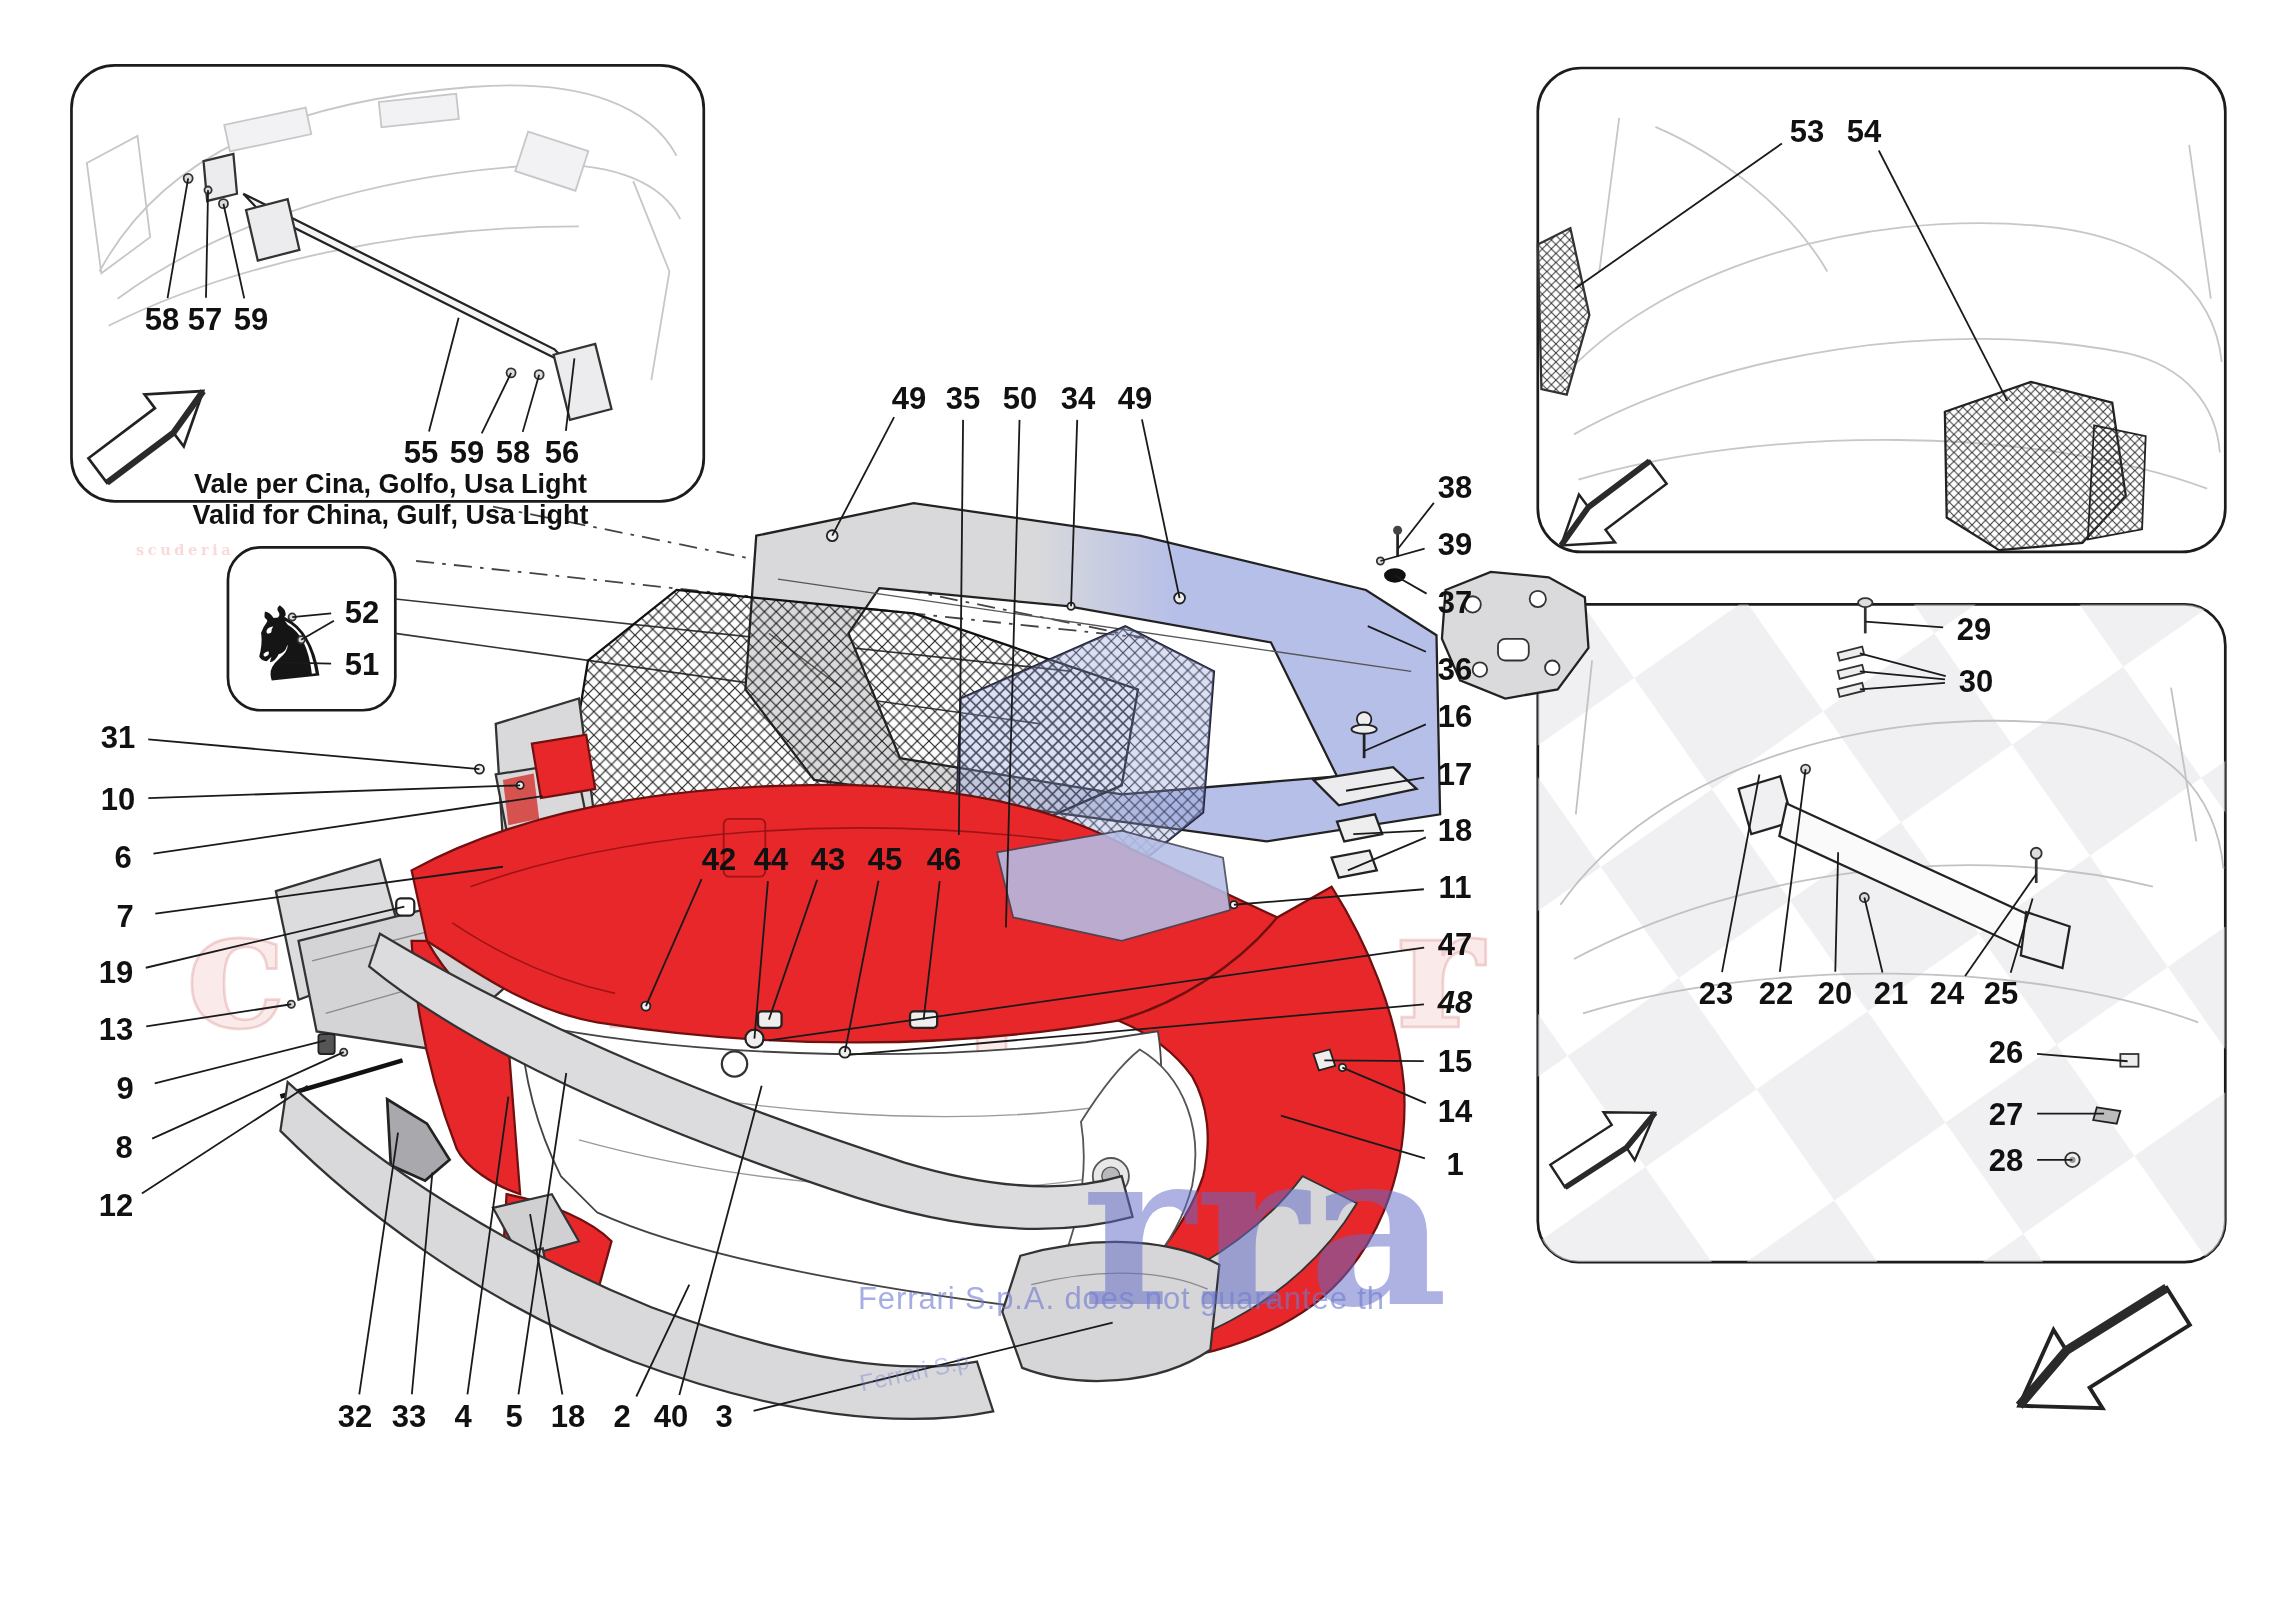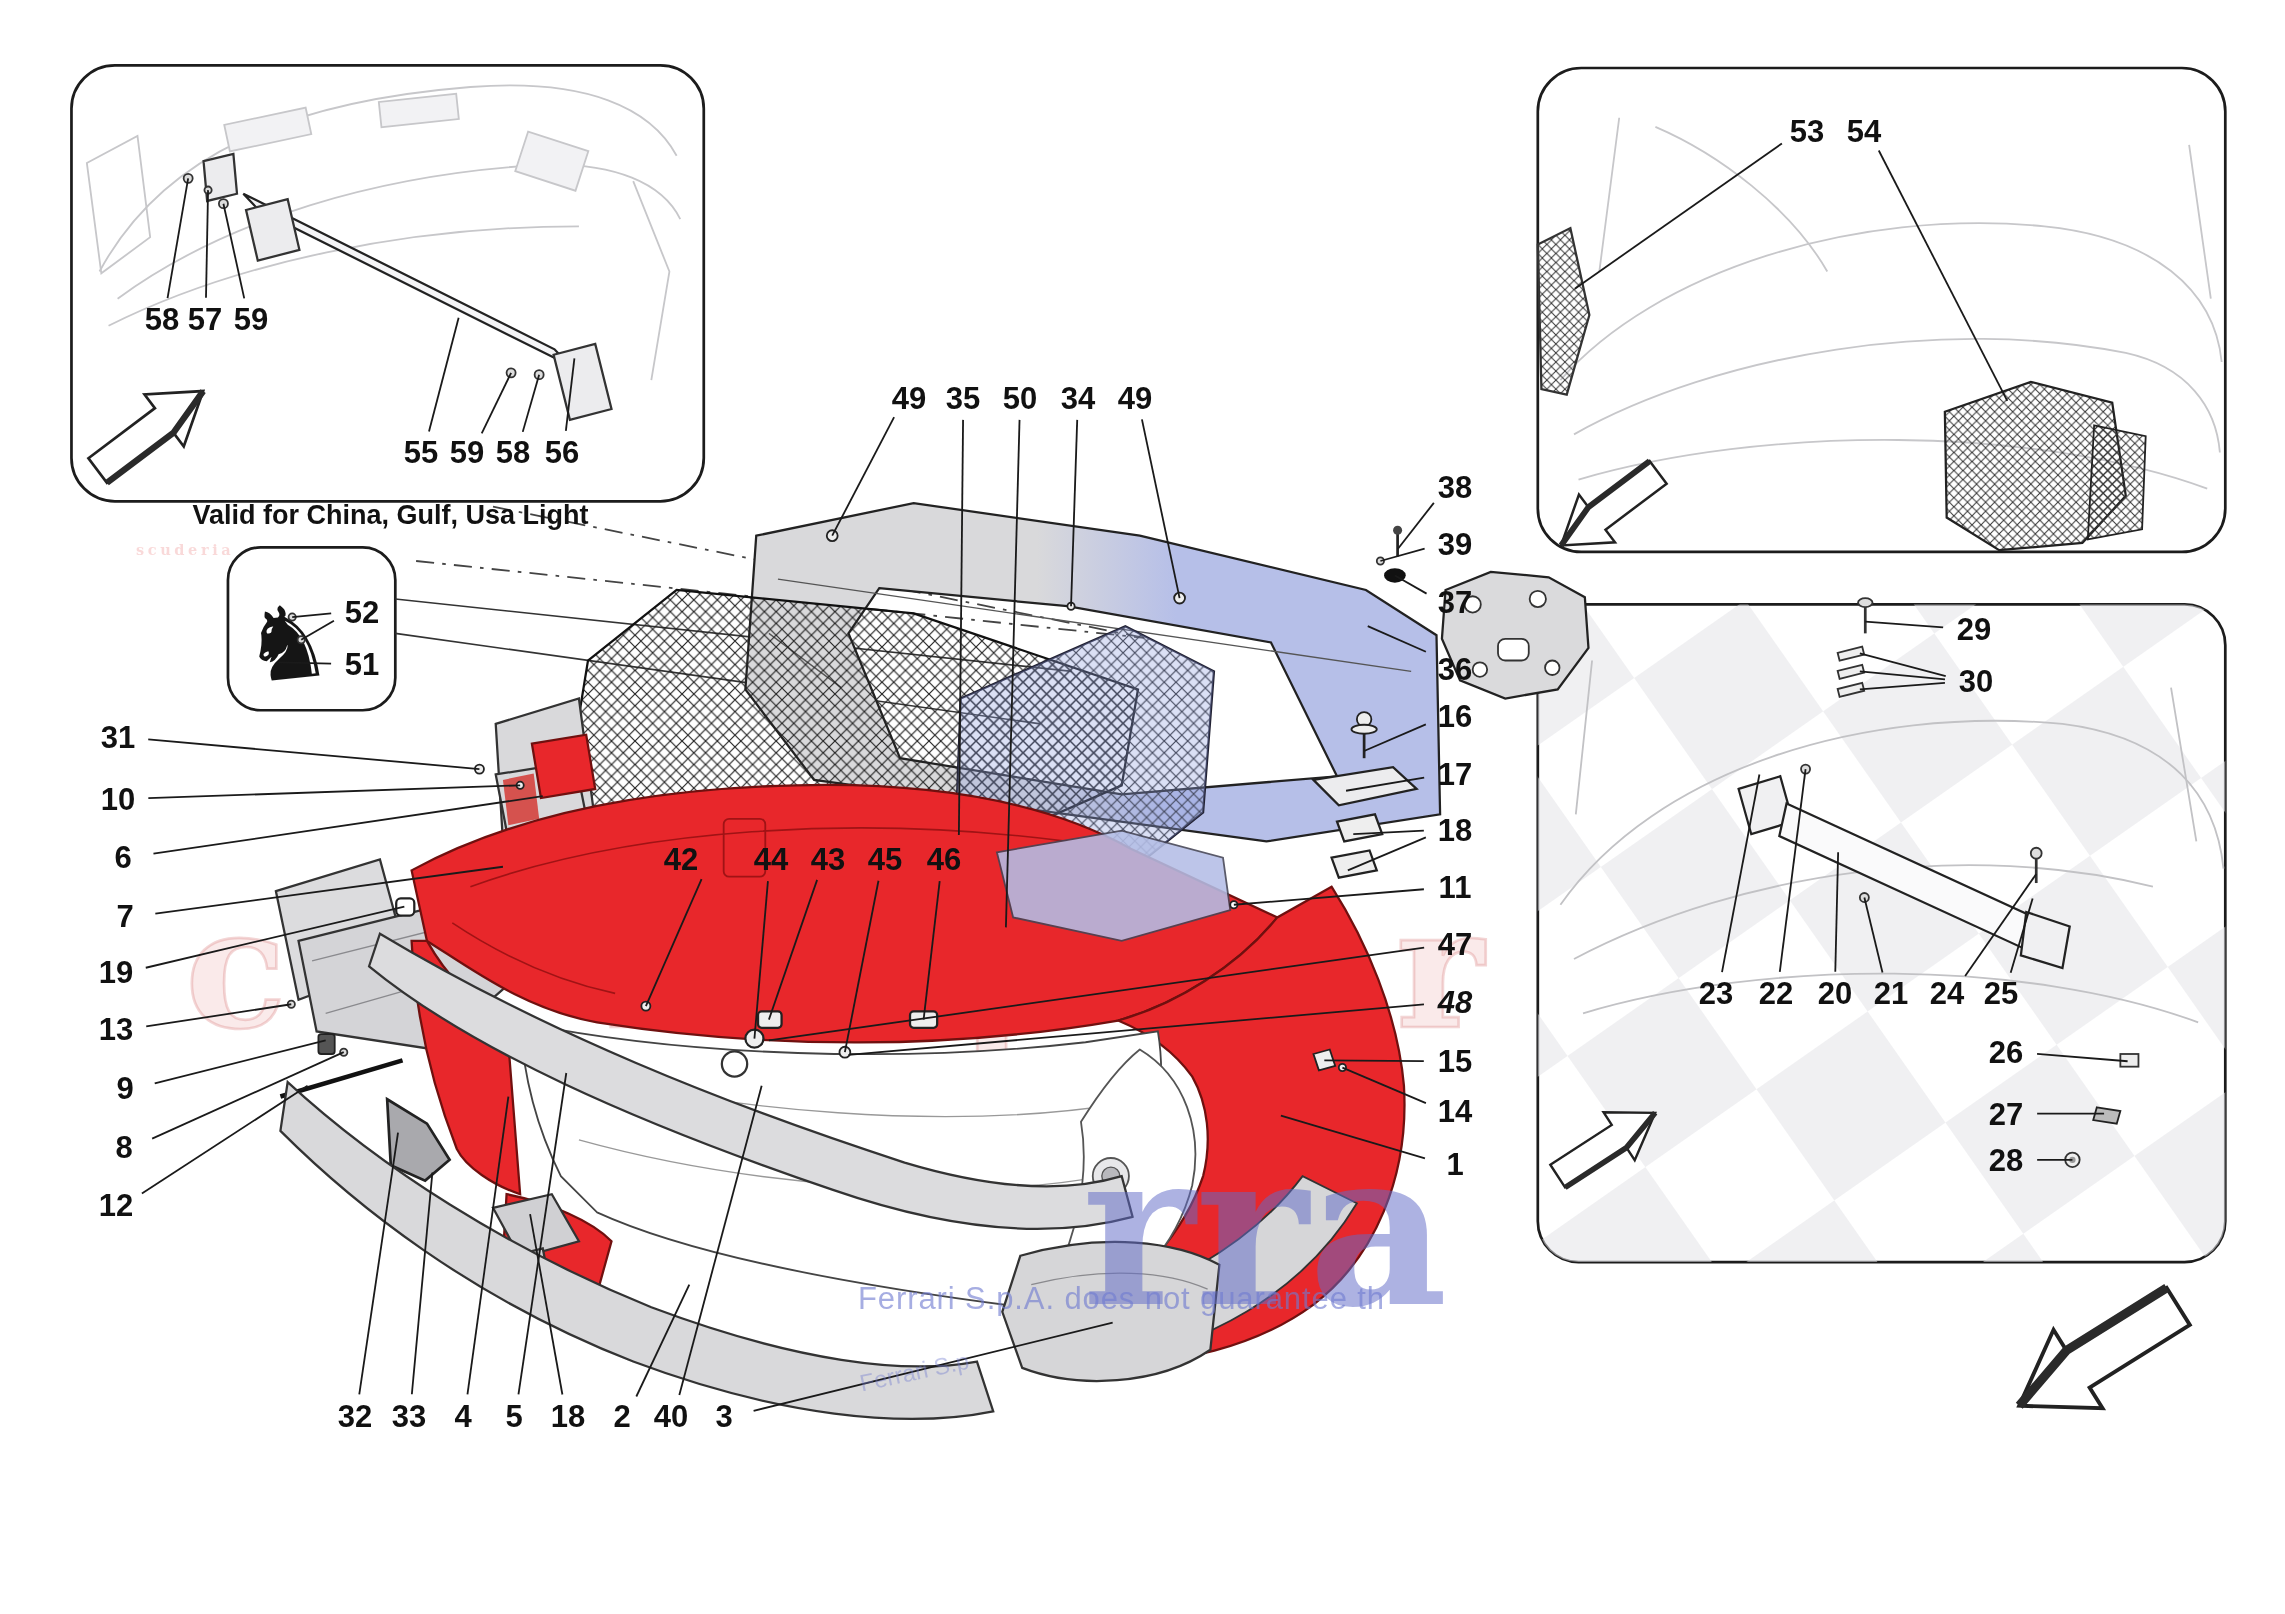--- a/index.html
+++ b/index.html
@@ -336,20 +336,21 @@
         <line x1="2251.9057177487325" y1="1164.786078195719" x2="2352" y2="1173" stroke="#1a1a1a" stroke-width="2"></line>
         <line x1="2252" y1="1231" x2="2326" y2="1231" stroke="#1a1a1a" stroke-width="2"></line>
         <line x1="2252" y1="1282" x2="2291" y2="1282" stroke="#1a1a1a" stroke-width="2"></line>
       </g>
   </svg>
 
   <div class="wm" id="wm-ferrari-frag">rra</div>
   <div class="wm" id="wm-disclaimer">Ferrari S.p.A. does not guarantee th</div>
   <div class="wm" id="wm-disclaimer2">Ferrari S.p</div>
 
+  <div class="note" id="note1">Vale per Cina, Golfo, Usa Light</div>
   <div class="note" id="note2">Valid for China, Gulf, Usa Light</div>
 
   <div id="labels">
       <div class="callout" style="left: 909px; top: 398px;">49</div>
       <div class="callout" style="left: 963px; top: 398px;">35</div>
       <div class="callout" style="left: 1020px; top: 398px;">50</div>
       <div class="callout" style="left: 1078px; top: 398px;">34</div>
       <div class="callout" style="left: 1135px; top: 398px;">49</div>
       <div class="callout" style="left: 1455px; top: 487px;">38</div>
       <div class="callout" style="left: 1455px; top: 544px;">39</div>
@@ -366,21 +367,21 @@
       <div class="callout" style="left: 1455px; top: 1164px;">1</div>
       <div class="callout" style="left: 118px; top: 737px;">31</div>
       <div class="callout" style="left: 118px; top: 799px;">10</div>
       <div class="callout" style="left: 123px; top: 857px;">6</div>
       <div class="callout" style="left: 125px; top: 916px;">7</div>
       <div class="callout" style="left: 116px; top: 972px;">19</div>
       <div class="callout" style="left: 116px; top: 1029px;">13</div>
       <div class="callout" style="left: 125px; top: 1088px;">9</div>
       <div class="callout" style="left: 124px; top: 1147px;">8</div>
       <div class="callout" style="left: 116px; top: 1205px;">12</div>
-      <div class="callout" style="left: 681px; top: 859px; text-align: center;">42</div>
+      <div class="callout" style="left: 719px; top: 859px; text-align: center;">42</div>
       <div class="callout" style="left: 771px; top: 859px;">44</div>
       <div class="callout" style="left: 828px; top: 859px;">43</div>
       <div class="callout" style="left: 885px; top: 859px;">45</div>
       <div class="callout" style="left: 944px; top: 859px;">46</div>
       <div class="callout" style="left: 355px; top: 1416px;">32</div>
       <div class="callout" style="left: 409px; top: 1416px;">33</div>
       <div class="callout" style="left: 463px; top: 1416px;">4</div>
       <div class="callout" style="left: 514px; top: 1416px;">5</div>
       <div class="callout" style="left: 568px; top: 1416px;">18</div>
       <div class="callout" style="left: 622px; top: 1416px;">2</div>

